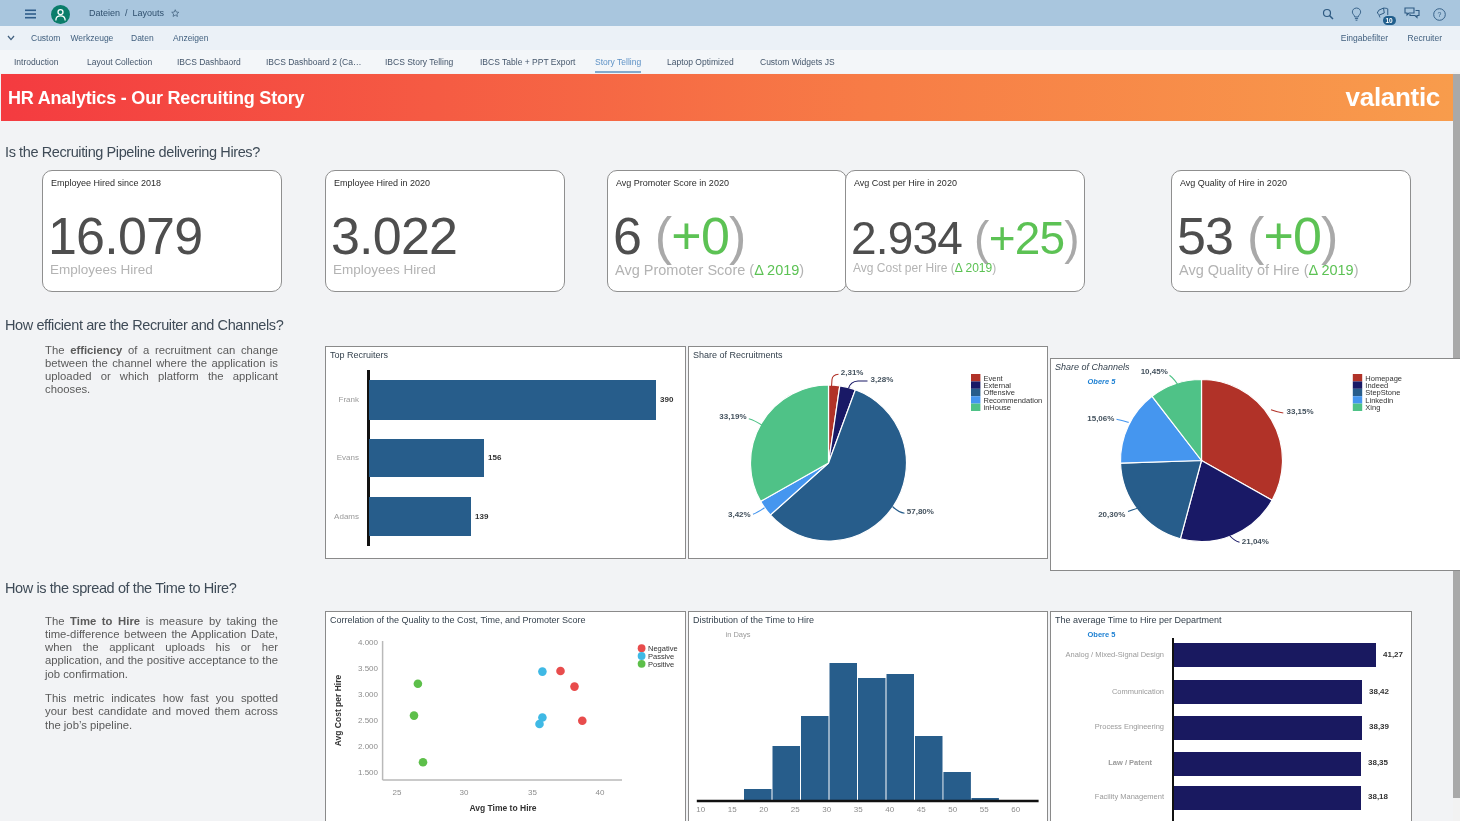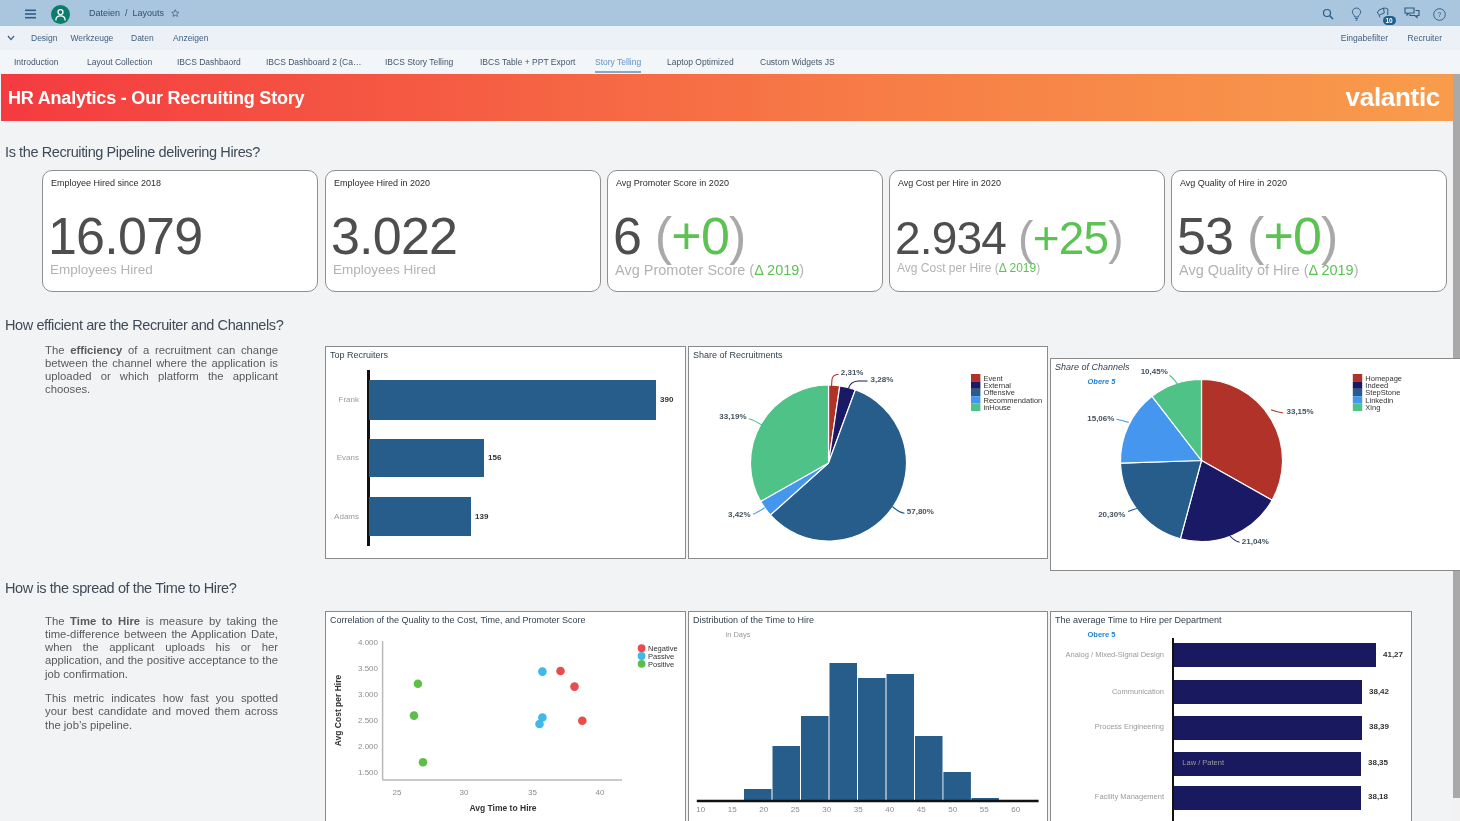--- a/index.html
+++ b/index.html
@@ -23,21 +23,21 @@
 #valantic { position:absolute; right:13px; top:8px; color:#fff; font-size:26px; font-weight:bold; letter-spacing:-0.3px; }
 
 
 #sb-track { position:absolute; left:1453px; top:72px; width:7px; height:749px; background:#f2f2f2; }
 #sb-thumb { position:absolute; left:1453px; top:74px; width:7px; height:724px; background:#a9a9a9; }
 
 
 .h2 { position:absolute; font-size:14.5px; color:#3f4b57; font-weight:400; letter-spacing:-0.4px; }
 
 
-.kpi { position:absolute; top:170px; width:276px; height:122px; background:#fff; border:1px solid #8f8f8f; border-radius:10px; }
+.kpi { position:absolute; top:170px; width:240px; height:122px; background:#fff; border:1px solid #8f8f8f; border-radius:10px; }
 .kpi .t { position:absolute; left:8px; top:7px; font-size:9px; color:#2b2b2b; }
 .kpi .v { position:absolute; left:5px; top:205px; font-size:52px; color:#4e4e4e; white-space:nowrap; letter-spacing:-0.8px; }
 .kpi .s { position:absolute; left:7px; top:90.5px; font-size:13.5px; color:#b3b3b3; white-space:nowrap; }
 .gp { color:#a9a9a9; }
 .gn { color:#5cc254; }
 
 
 .card { position:absolute; background:#fff; border:1px solid #8a8a8a; }
 .ct { position:absolute; left:4px; top:3px; font-size:9px; color:#35424e; white-space:nowrap; }
 .csub { position:absolute; left:4.5px; top:18px; font-size:7.5px; font-weight:bold; color:#1b7fd2;padding-left:32px; }
@@ -112,21 +112,21 @@
 
   <svg class="abs" style="left:1433px; top:7.5px;" width="13" height="13" viewBox="0 0 28 28">
     <circle cx="14" cy="14" r="12.5" fill="none" stroke="#2e5a82" stroke-width="2"></circle>
     <text x="14" y="19.5" font-size="15" fill="#2e5a82" text-anchor="middle" font-family="Liberation Sans, sans-serif">?</text>
   </svg>
 </div>
 
 <svg class="abs" style="left:7px; top:35px;" width="8" height="6" viewBox="0 0 8 6">
     <path d="M1 1 L4 4.6 L7 1" fill="none" stroke="#41607f" stroke-width="1.3"></path>
   </svg>
-<div class="mitem" style="left:31px;">Design</div>
+<div class="mitem" style="left:31px;">Custom</div>
 <div class="mitem" style="left:70.5px;">Werkzeuge</div>
 <div class="mitem" style="left:131px;">Daten</div>
 <div class="mitem" style="left:173px;">Anzeigen</div>
 <div class="mitem" style="right:72px;">Eingabefilter</div>
 <div class="mitem" style="right:18px;">Recruiter</div>
 
 <div class="tab" style="left:14px;">Introduction</div>
 <div class="tab" style="left:87px;">Layout Collection</div>
 <div class="tab" style="left:177px;">IBCS Dashbaord</div>
 <div class="tab" style="left:266px;">IBCS Dashboard 2 (Ca…</div>
@@ -146,21 +146,21 @@
 <div class="kpi" style="left:325px;">
   <div class="t">Employee Hired in 2020</div>
   <div class="v" style="top:35px;">3.022</div>
   <div class="s">Employees Hired</div>
 </div>
 <div class="kpi" style="left:607px;">
   <div class="t">Avg Promoter Score in 2020</div>
   <div class="v" style="top:35px;">6 <span class="gp">(</span><span class="gn">+0</span><span class="gp">)</span></div>
   <div class="s" style="font-size:14.5px;">Avg Promoter Score <span>(</span><span class="gn">Δ 2019</span><span>)</span></div>
 </div>
-<div class="kpi" style="left:889px;">
+<div class="kpi" style="left:845px;">
   <div class="t">Avg Cost per Hire in 2020</div>
   <div class="v" style="top:40px; font-size:46px;">2.934 <span class="gp">(</span><span class="gn">+25</span><span class="gp">)</span></div>
   <div class="s" style="font-size:12px; top:90px;">Avg Cost per Hire <span>(</span><span class="gn">Δ 2019</span><span>)</span></div>
 </div>
 <div class="kpi" style="left:1171px;">
   <div class="t">Avg Quality of Hire in 2020</div>
   <div class="v" style="top:35px;">53 <span class="gp">(</span><span class="gn">+0</span><span class="gp">)</span></div>
   <div class="s" style="font-size:14.5px;">Avg Quality of Hire <span>(</span><span class="gn">Δ 2019</span><span>)</span></div>
 </div>
 
@@ -339,20 +339,20 @@
 <div id="dept">
   <div class="abs" style="left:1171.5px; top:637.7px; width:2.5px; height:183px; background:#111;"></div>
   <div class="navybar" style="left:1174px; top:643px; width:202px;"></div>
   <div class="navybar" style="left:1174px; top:680px; width:188px;"></div>
   <div class="navybar" style="left:1174px; top:715.7px; width:188px;"></div>
   <div class="navybar" style="left:1174px; top:751.5px; width:187px;"></div>
   <div class="navybar" style="left:1174px; top:785.7px; width:187px;"></div>
   <div class="deptlab" style="left:1004px; top:650px;">Analog / Mixed-Signal Design</div>
   <div class="deptlab" style="left:1004px; top:687px;">Communication</div>
   <div class="deptlab" style="left:1004px; top:722px;">Process Engineering</div>
-  <div class="deptlab" style="left:1064px; top:758px;">Law / Patent</div>
+  <div class="deptlab" style="left:992px; top:758px;font-weight:bold;">Law / Patent</div>
   <div class="deptlab" style="left:1004px; top:792px;">Facility Management</div>
   <div class="deptval" style="left:1383px; top:650px;">41,27</div>
   <div class="deptval" style="left:1369px; top:687px;">38,42</div>
   <div class="deptval" style="left:1369px; top:722px;">38,39</div>
   <div class="deptval" style="left:1368px; top:758px;">38,35</div>
   <div class="deptval" style="left:1368px; top:792px;">38,18</div>
 </div>
 
 </body></html>

